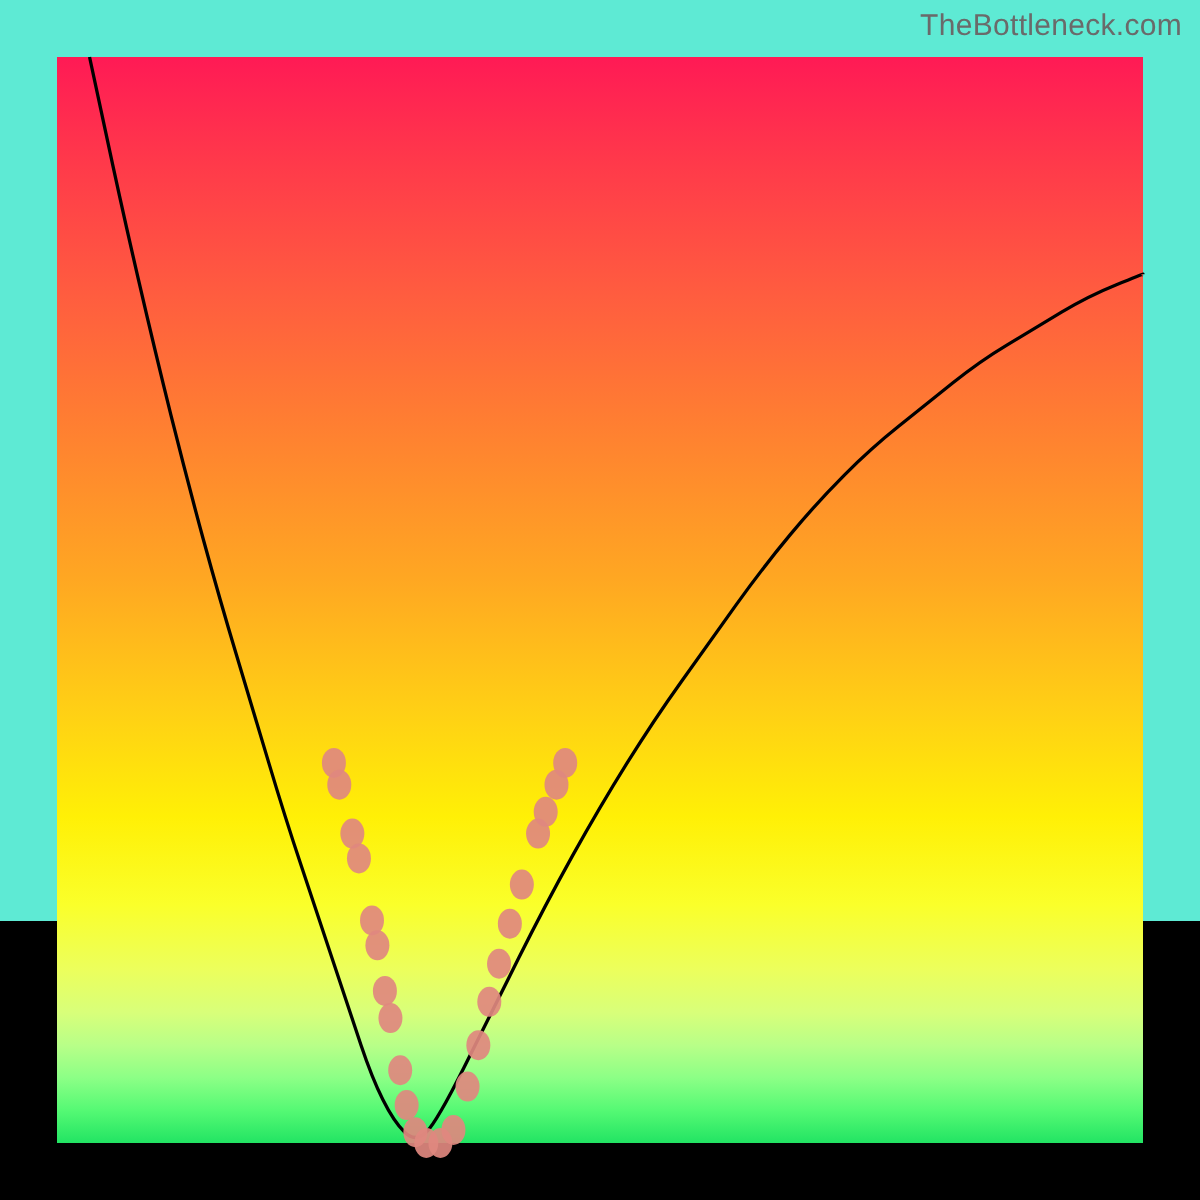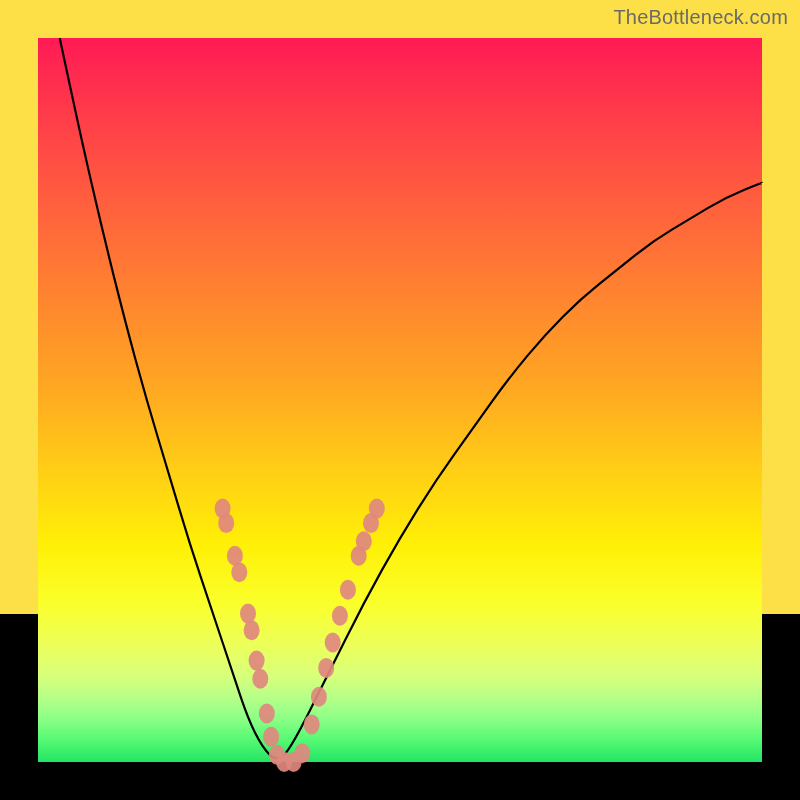--- a/index.html
+++ b/index.html
@@ -8,21 +8,21 @@
     width: 800px;
     height: 800px;
     overflow: hidden;
     background: #000;
     font-family: Arial, Helvetica, sans-serif;
   }
   .frame {
     position: relative;
     width: 800px;
     height: 614px;
-    background: #fde047;
+    background: #5eead4;
   }
   .plot {
     position: absolute;
     left: 38px;
     top: 38px;
     width: 724px;
     height: 724px;
     
     background: linear-gradient(
       to bottom,

